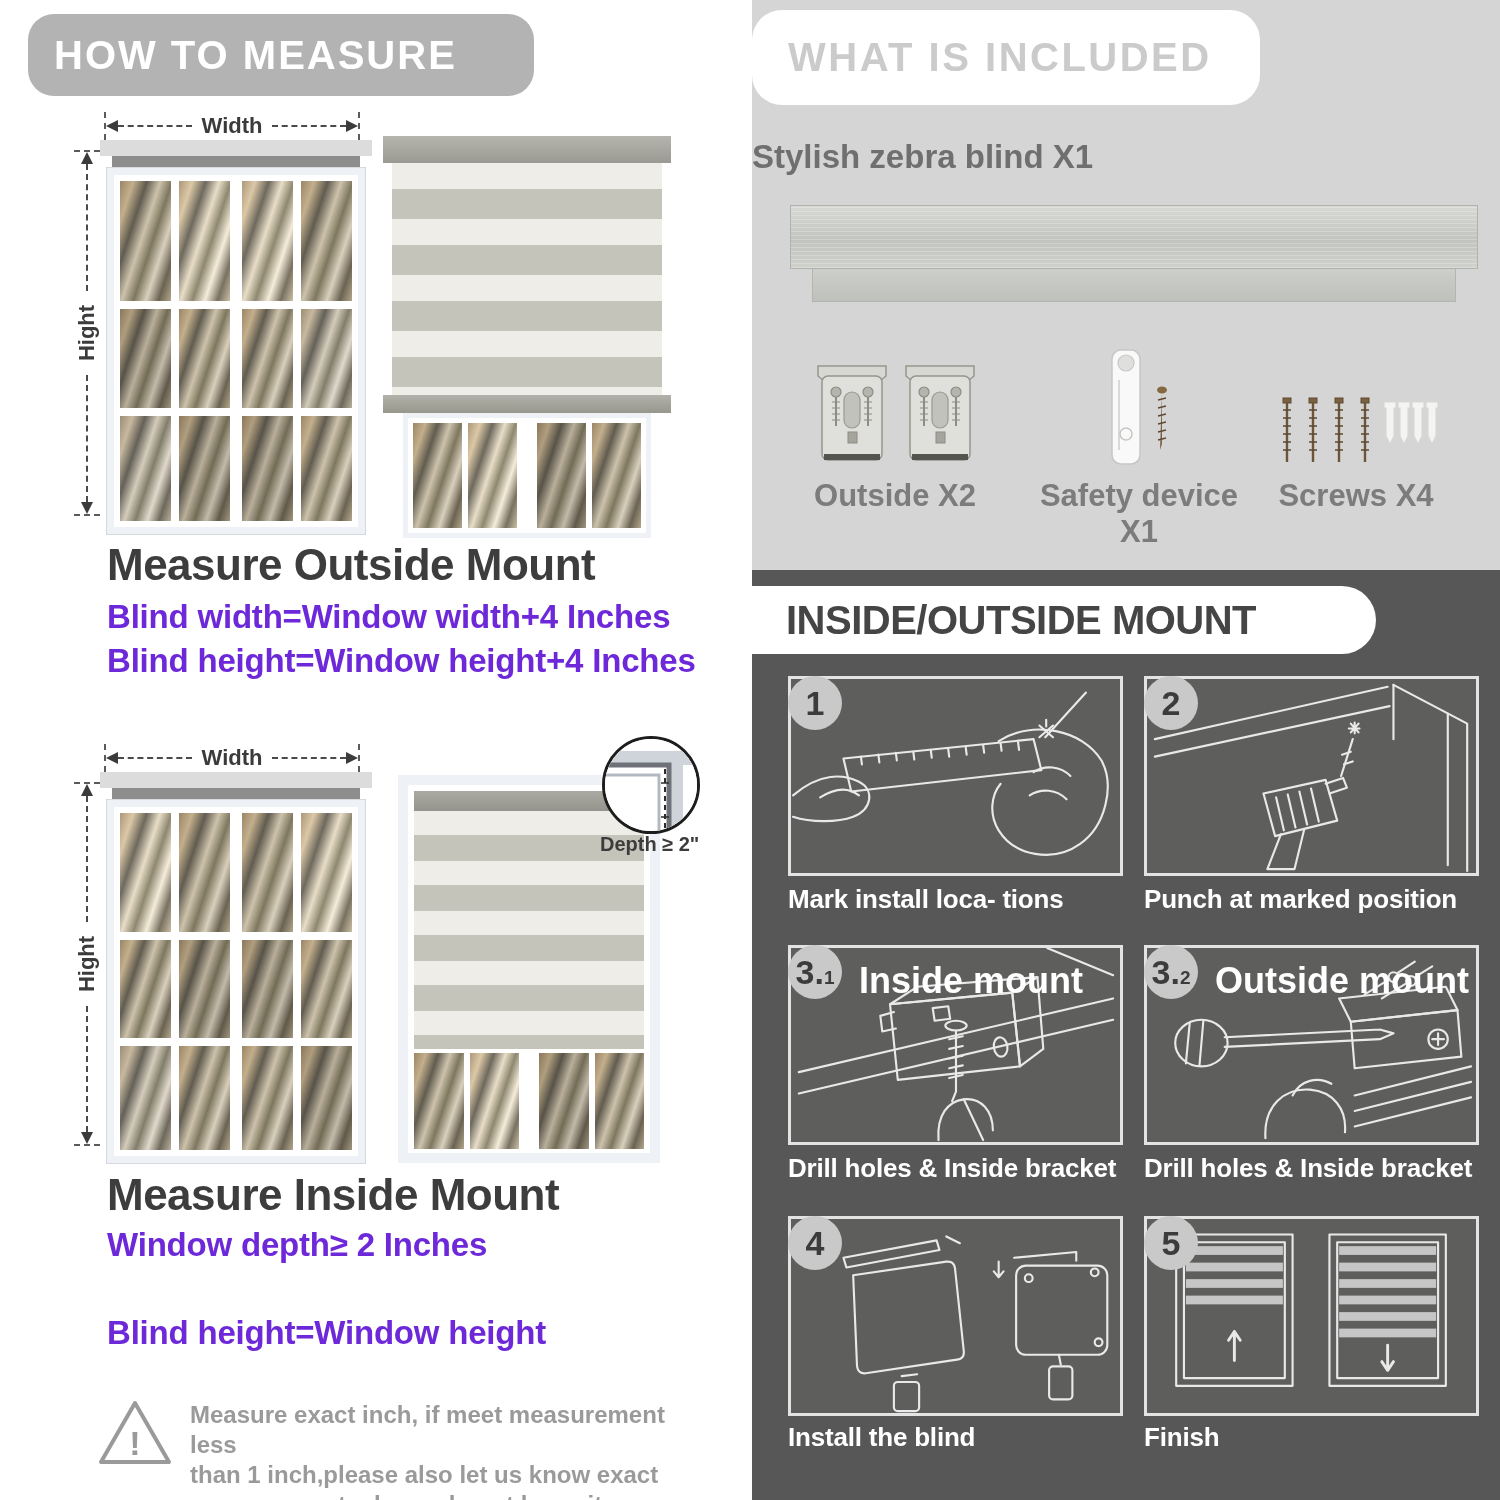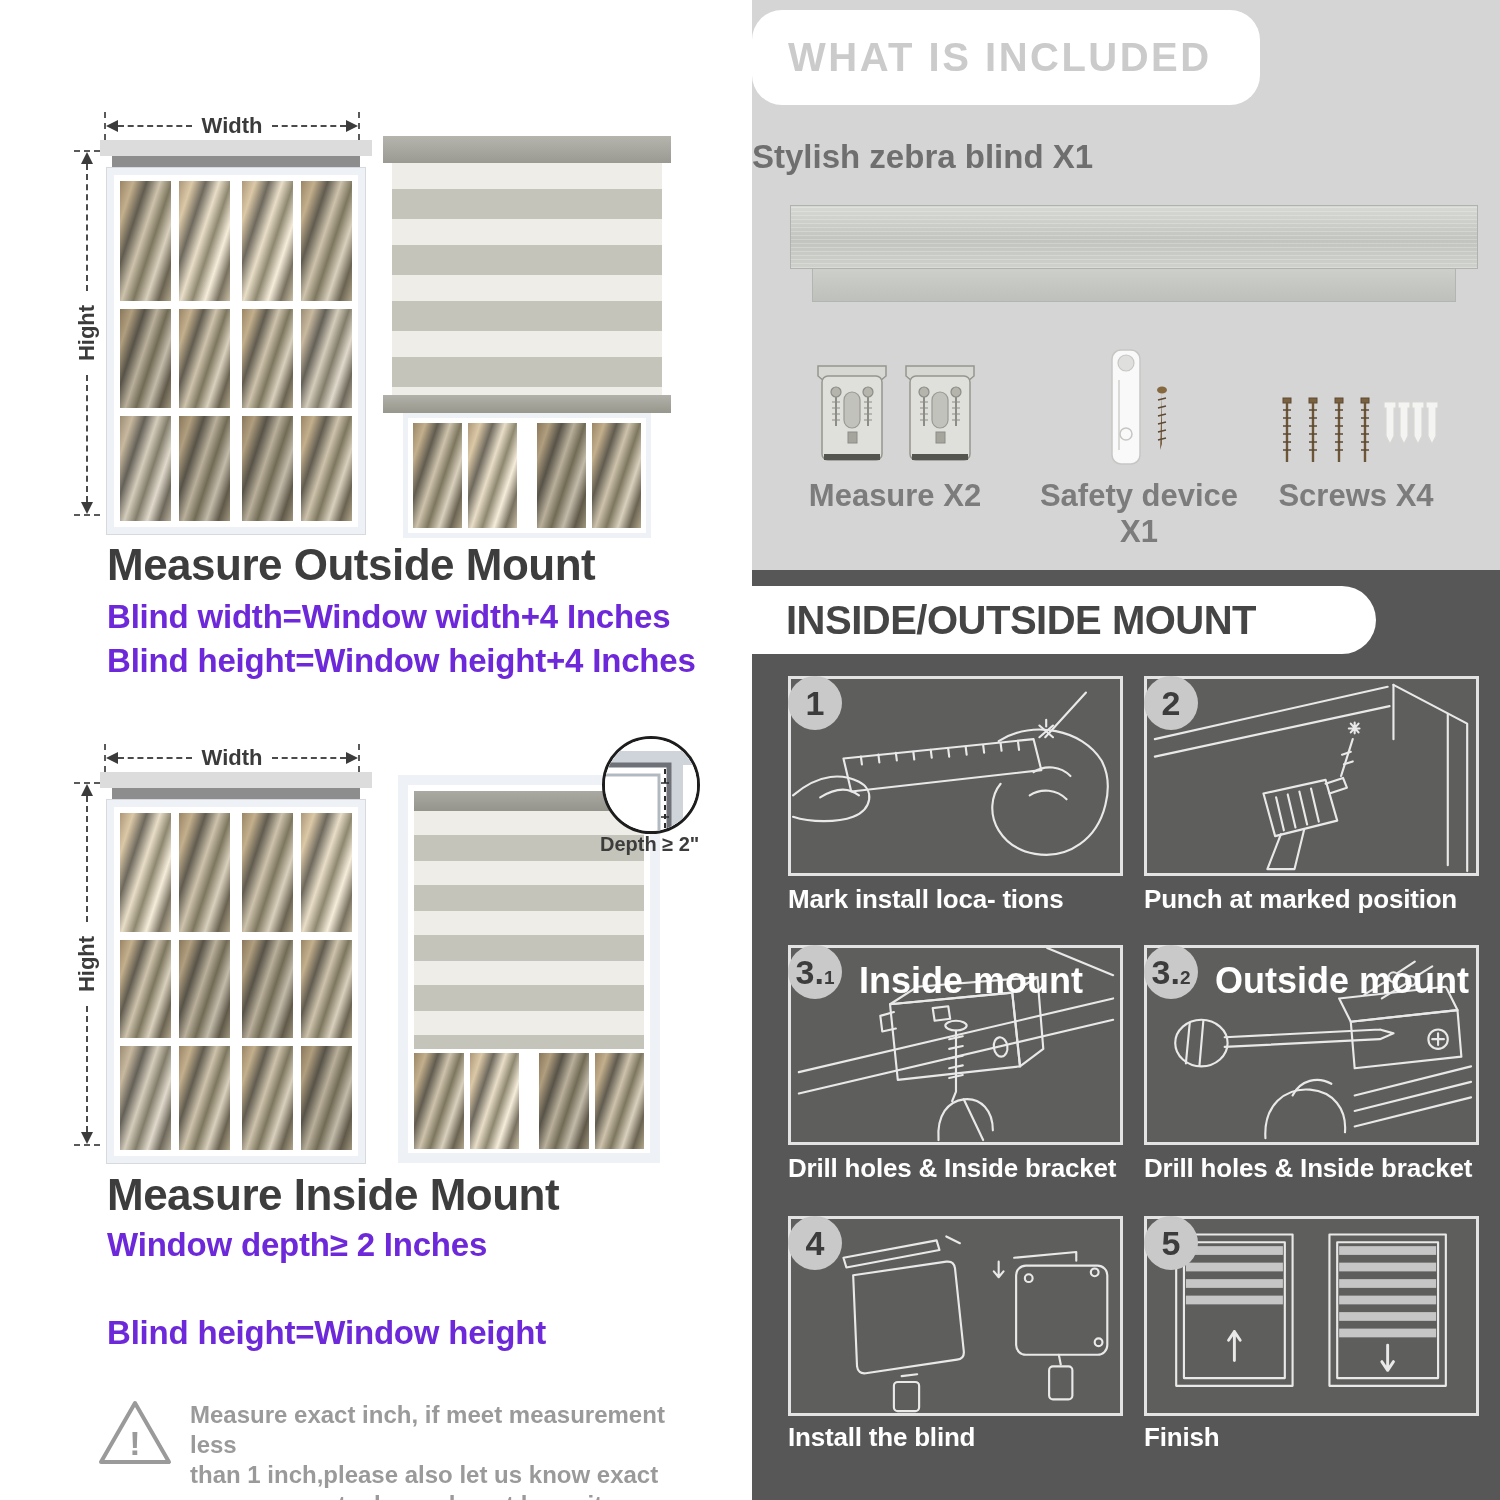--- a/index.html
+++ b/index.html
@@ -95,20 +95,21 @@
   .step-title{position:absolute;left:68px;top:12px;color:#ffffff;font-size:36px;font-weight:bold;}
   .caption{position:absolute;width:350px;color:#ffffff;font-size:26px;font-weight:bold;letter-spacing:-0.2px;}
 
   .lineart{stroke:#e9e9e9;stroke-width:2.2;fill:none;stroke-linecap:round;stroke-linejoin:round;}
 </style>
 </head>
 <body>
 
 <div class="canvas">
 
+  <div class="abs howto-pill">HOW TO MEASURE</div>
 
   <div class="abs dimh" style="left:104px;top:112px;width:256px;">
     <span class="tick"></span>
       <span class="ah-l"></span>
       <span class="dash"></span>
     <span class="dlabel">Width</span>
     <span class="dash"></span>
       <span class="ah-r"></span>
       <span class="tick"></span>
   </div>
@@ -344,21 +345,21 @@
       </g>
       <g fill="#f4f4f2" stroke="#d7d7d4" stroke-width="1.2">
         <path d="M106,6 h12 v6 h-2 v28 l-4,8 l-4,-8 v-28 h-2 Z"></path>
         <path d="M120,6 h12 v6 h-2 v28 l-4,8 l-4,-8 v-28 h-2 Z"></path>
         <path d="M134,6 h12 v6 h-2 v28 l-4,8 l-4,-8 v-28 h-2 Z"></path>
         <path d="M148,6 h12 v6 h-2 v28 l-4,8 l-4,-8 v-28 h-2 Z"></path>
       </g>
     </svg>
   </div>
 
-  <div class="abs part-label" style="left:790px;top:478px;width:210px;">Measure X2</div>
+  <div class="abs part-label" style="left:790px;top:478px;width:210px;">Outside X2</div>
   <div class="abs part-label" style="left:1023px;top:478px;width:232px;">Safety device X1</div>
   <div class="abs part-label" style="left:1260px;top:478px;width:192px;">Screws X4</div>
 
   <div class="abs dark-panel"></div>
 
   <div class="abs mount-pill">INSIDE/OUTSIDE MOUNT</div>
 
   <div class="step" style="left:788px;top:676px;">
     <svg class="illus lineart" viewBox="0 0 335 200">
       <path d="M0,120 C28,96 52,98 68,106 C84,114 82,134 62,142 C46,148 18,148 0,142"></path>

